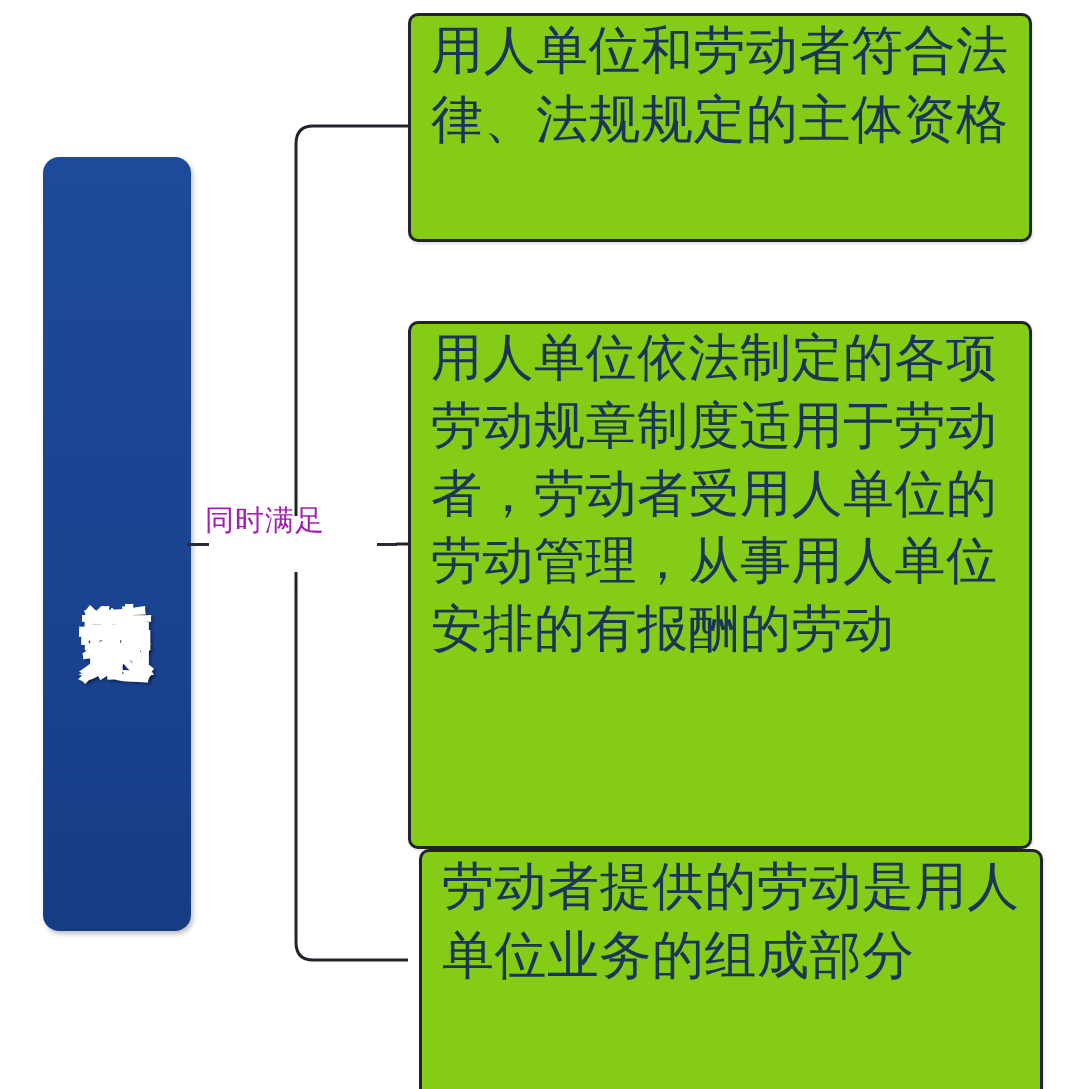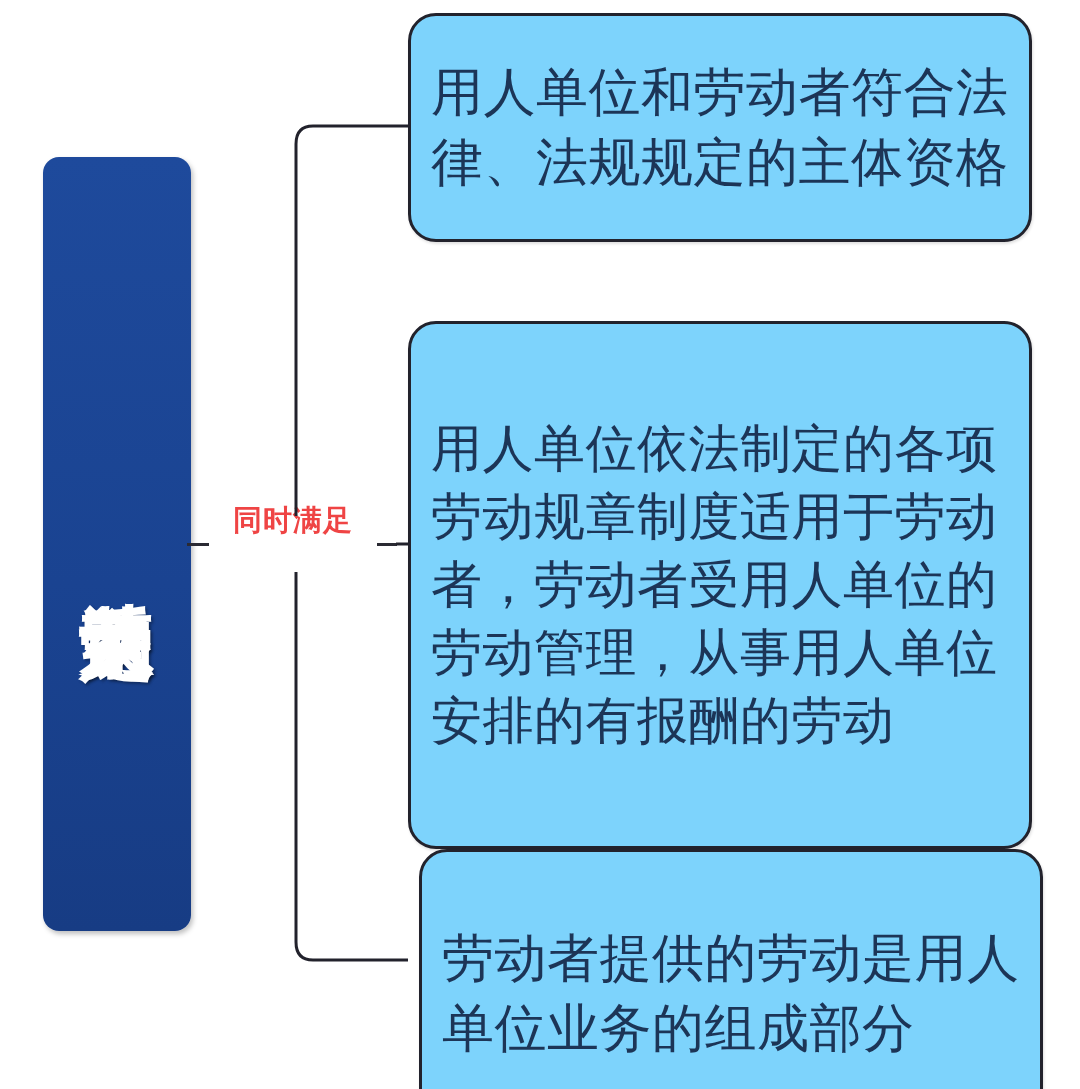--- a/index.html
+++ b/index.html
@@ -44,24 +44,24 @@
     text-shadow: 2px 2px 3px rgba(0,0,0,0.30);
     white-space: nowrap;
   }
 
   
   .mid-label {
     position: absolute;
     left: 205px;
     top: 500px;
     width: 176px;
-    text-align: center;
-    color: #ef4444;
+    text-align: left;
+    color: #a21caf;
     font-size: 29px;
-    font-weight: bold;
+    font-weight: normal;
     line-height: 1.42;
     letter-spacing: 1px;
   }
   .mid-label div { white-space: nowrap; }
 
   
   .dash-left {
     position: absolute;
     left: 187px;
     top: 543px;
@@ -86,25 +86,24 @@
     top: 0;
     width: 1080px;
     height: 1089px;
     pointer-events: none;
   }
 
   
   .box {
     position: absolute;
     border: 3px solid #22222c;
-    border-radius: 28px;
-    background: #7dd3fc;
+    border-radius: 10px;
+    background: #84cc16;
     box-sizing: border-box;
     display: flex;
-    align-items: center;
     box-shadow: 1px 2px 3px rgba(0,0,0,0.13);
   }
   .box-text {
     color: #1c3557;
     font-size: 51px;
     line-height: 1.33;
     letter-spacing: 0.5px;
     padding: 0 16px 0 20px;
     text-align: left;
     font-weight: normal;

